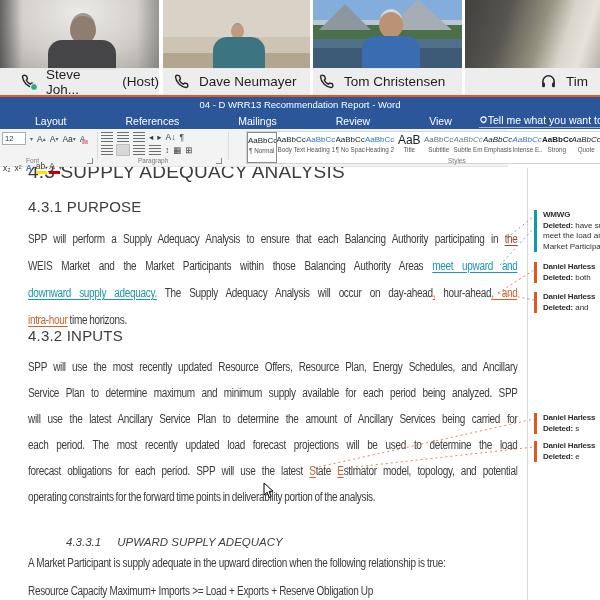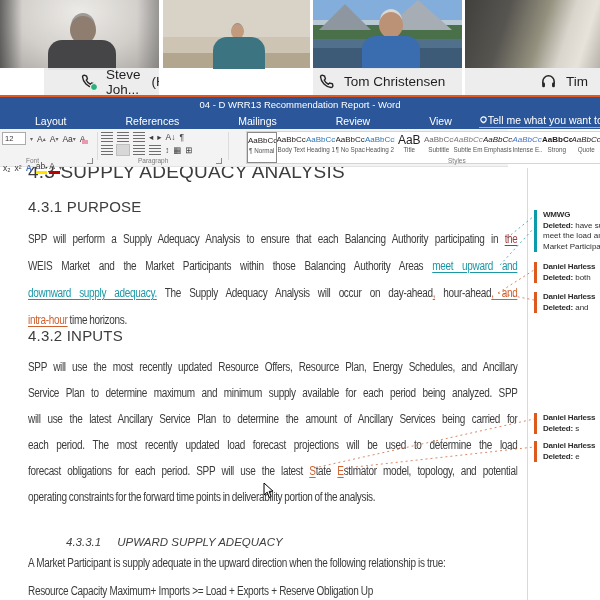--- a/index.html
+++ b/index.html
@@ -24,21 +24,21 @@
   .fig-head{position:absolute;border-radius:50%;}
   .fig-body{position:absolute;border-radius:14px 14px 0 0;}
   .v1 .fig-head{left:44%;top:16px;width:26px;height:28px;background:#8f7e6f;box-shadow:0 -4px 0 -1px #9b9b99;}
   .v1 .fig-body{left:30%;top:40px;width:68px;height:30px;background:#454548;}
   .v2 .fig-head{left:46%;top:24px;width:13px;height:15px;background:#c29a7d;box-shadow:0 -2px 0 -1px #8d8d8b;}
   .v2 .fig-body{left:34%;top:37px;width:52px;height:32px;background:#3c7481;}
   .v3 .fig-head{left:44%;top:12px;width:24px;height:26px;background:#bb9276;box-shadow:0 -4px 0 -1px #d8d8d6;}
   .v3 .fig-body{left:33%;top:36px;width:58px;height:33px;background:#3a6cb0;}
   .namebar{position:absolute;left:0;right:0;bottom:0;height:27px;background:rgba(236,236,236,.95);
            display:flex;align-items:center;gap:9px;font-size:13.5px;color:#1f1f1f;}
-  .tile:nth-of-type(1) .namebar{padding-left:36px;margin-left:44px;}
+  .tile:nth-of-type(1) .namebar{padding-left:20px;}
   .tile:nth-of-type(2) .namebar{padding-left:10px;}
   .tile:nth-of-type(3) .namebar{padding-left:5px;}
   .tile:nth-of-type(4) .namebar{padding-left:75px;}
   .pico{width:17px;height:17px;flex:0 0 auto;position:relative;}
   .pico svg{width:17px;height:17px;display:block;}
   .dot{position:absolute;right:-1px;bottom:-1px;width:6px;height:6px;border-radius:50%;background:#2fae7d;border:1px solid #fff;}
   .suffix{margin-left:2px;}
   
   #orange-line{position:absolute;left:0;top:95px;width:600px;height:2px;background:#e4571f;}
   
@@ -144,20 +144,31 @@
           <span>Steve Joh...</span>
           <span class="suffix">(Host)</span>
         </div>
       </div>
       <div class="tile">
         <div class="vid v2">
 
           <div class="fig-head"></div>
           <div class="fig-body"></div>
         </div>
+        <div class="namebar">
+          <span class="pico">
+            <svg viewBox="0 0 24 24">
+              <path d="M6 3C4.6 3 3.5 4.3 3.6 5.7 4.2 13 11 19.8 18.3 20.4c1.4.1 2.7-1 2.7-2.4l-.6-2.6-4-1.2-1.7 1.7c-2.6-1.1-4.8-3.3-5.9-5.9L10.5 8.3 9.2 4.2z" fill="none" stroke="#262626" stroke-width="2"></path>
+            </svg>
+
+          </span>
+
+          <span>Dave Neumayer</span>
+
+        </div>
       </div>
       <div class="tile">
         <div class="vid v3">
           <div class="peak peak1"></div>
           <div class="peak peak2"></div>
           <div class="fig-head"></div>
           <div class="fig-body"></div>
         </div>
         <div class="namebar">
           <span class="pico">

